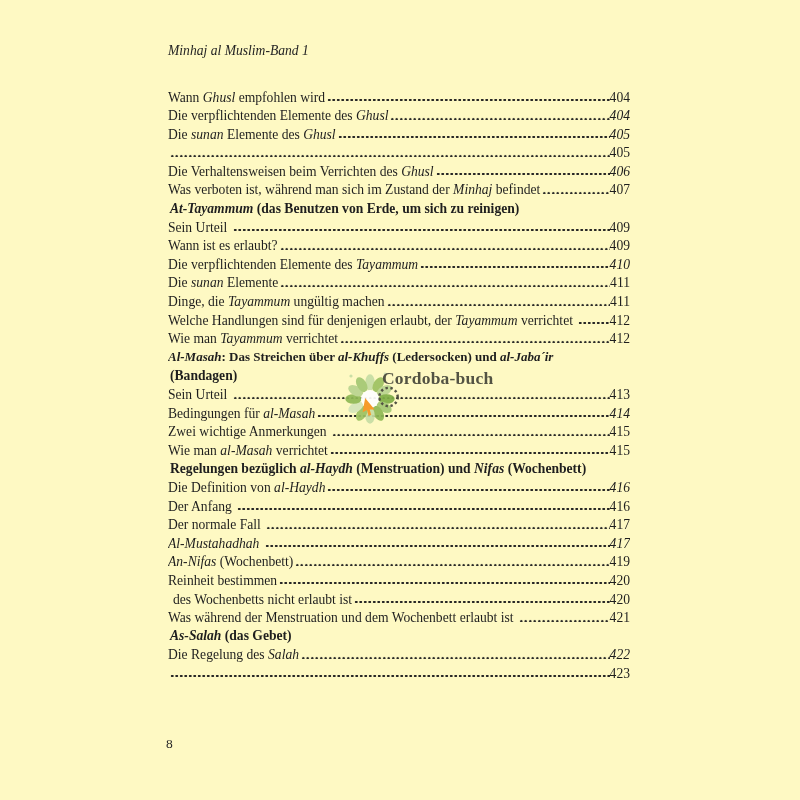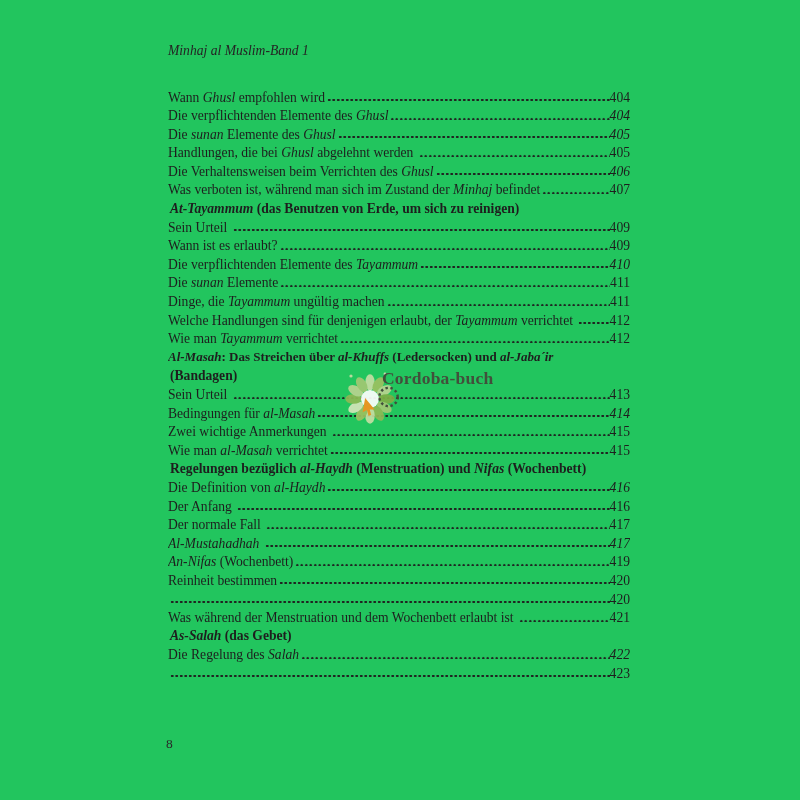--- a/index.html
+++ b/index.html
@@ -3,21 +3,21 @@
 <meta charset="utf-8">
 <style>
   html,body{margin:0;padding:0;}
   body{
     width:800px;height:800px;background:#ffffff;
     font-family:"Liberation Serif","DejaVu Serif",serif;
     color:#1e1e1e;
     position:relative;
     overflow:hidden;
   }
-  .page{position:absolute;inset:0;background:#22c55e;}
+  .page{position:absolute;inset:0;background:#fef9c3;}
   .running-header{
     position:absolute;left:168px;top:43px;
     font-style:italic;font-size:13.6px;line-height:16px;color:#242424;
   }
   .toc{
     position:absolute;left:168px;top:88px;width:462px;
     font-size:13.6px;line-height:18.6px;
   }
   .row{display:flex;align-items:baseline;height:18.6px;overflow:hidden;}
   .row.bold{font-weight:700;flex-direction:column;}
@@ -81,21 +81,20 @@
         <span class="label"><span>Die verpflichtenden Elemente des </span><em>Ghusl</em></span>
         <span class="dots"></span>
         <span class="pagenum italic">404</span>
       </div>
       <div class="row">
         <span class="label"><span>Die </span><em>sunan</em><span> Elemente des </span><em>Ghusl</em></span>
         <span class="dots"></span>
         <span class="pagenum italic">405</span>
       </div>
       <div class="row">
-        <span class="label"><span>Handlungen, die bei </span><em>Ghusl</em><span> abgelehnt werden </span></span>
         <span class="dots"></span>
         <span class="pagenum">405</span>
       </div>
       <div class="row">
         <span class="label"><span>Die Verhaltensweisen beim Verrichten des </span><em>Ghusl</em></span>
         <span class="dots"></span>
         <span class="pagenum italic">406</span>
       </div>
       <div class="row">
         <span class="label"><span>Was verboten ist, während man sich im Zustand der </span><em>Minhaj</em><span> befindet</span></span>
@@ -199,20 +198,21 @@
         <span class="label"><em>An-Nifas</em><span> (Wochenbett)</span></span>
         <span class="dots"></span>
         <span class="pagenum">419</span>
       </div>
       <div class="row">
         <span class="label"><span>Reinheit bestimmen</span></span>
         <span class="dots"></span>
         <span class="pagenum">420</span>
       </div>
       <div class="row indent">
+        <span class="label"><span>des Wochenbetts nicht erlaubt ist</span></span>
         <span class="dots"></span>
         <span class="pagenum">420</span>
       </div>
       <div class="row">
         <span class="label"><span>Was während der Menstruation und dem Wochenbett erlaubt ist </span></span>
         <span class="dots"></span>
         <span class="pagenum">421</span>
       </div>
       <div class="row bold">
         <span class="label"><em>As-Salah</em><span> (das Gebet)</span></span>

